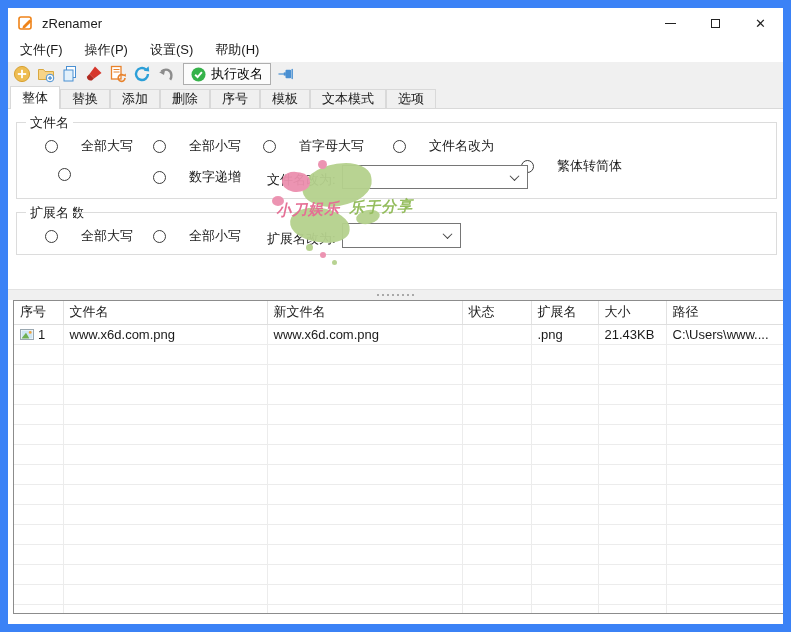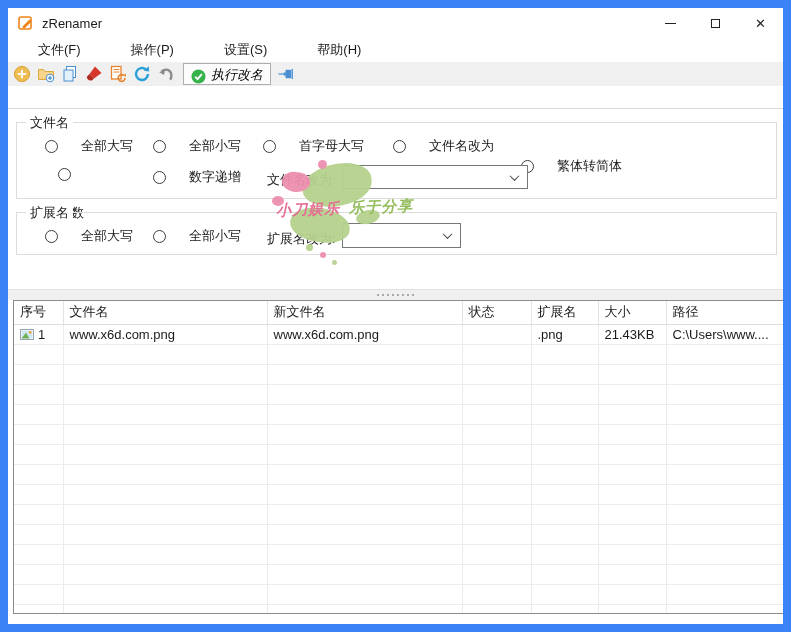--- a/index.html
+++ b/index.html
@@ -13,28 +13,28 @@
   .apptitle{ position:absolute; left:34px; top:8px; font-size:13px; }
   .winbtns{ position:absolute; right:0; top:0; height:30px; display:flex; }
   .winbtn{ width:45px; height:30px; display:flex; align-items:center; justify-content:center; cursor:default; }
   .glyph-min{ width:11px; height:1px; background:#222; }
   .glyph-max{ width:9px; height:9px; border:1px solid #222; }
   .glyph-close{ font-size:13px; color:#222; }
 
   
   .menubar{ position:absolute; top:30px; left:0; width:100%; height:24px; background:#fff;
             display:flex; align-items:center; padding-left:1px; }
-  .menuitem{ padding:0 21px; line-height:24px;margin-left:8px; }
+  .menuitem{ padding:0 11px; line-height:24px; }
 
   
   .toolbar{ position:absolute; top:54px; left:0; width:100%; height:24px; background:#f0f0f0;
             display:flex; align-items:center; padding-left:5px; gap:6px; }
   .tbicon{ width:18px; height:18px; flex:0 0 auto; }
-  .execbtn{ display:flex; align-items:flex-end; gap:5px; border:1px solid #aeaeae; background:#fcfcfc;
-            height:22px; padding:0 7px; font-size:13px; margin-left:2px;font-style:italic; }
+  .execbtn{ display:flex; align-items:center; gap:5px; border:1px solid #aeaeae; background:#fcfcfc;
+            height:22px; padding:0 7px; font-size:13px; margin-left:2px; }
   .execbtn svg{ width:15px; height:15px; }
 
   
   .tabstrip{ position:absolute; top:78px; left:0; width:100%; height:22px; background:#f0f0f0;
              display:flex; align-items:flex-end; padding-left:2px; }
   .tab{ height:19px; line-height:18px; padding:0 11px; background:#f0f0f0;
         border:1px solid #d9d9d9; border-bottom:none; font-size:13px; }
   .tab.active{ height:23px; line-height:22px; background:#fff; position:relative; z-index:3; margin-bottom:-1px; }
 
   
@@ -157,20 +157,30 @@
     <svg class="tbicon" viewBox="0 0 18 18">
       <g fill="#4a90d2">
         <rect x="8.5" y="4.8" width="5.6" height="8.4" rx="1"></rect>
         <rect x="6.8" y="7.4" width="2" height="3.2"></rect>
         <rect x="1.5" y="8.4" width="5.6" height="1.2"></rect>
         <rect x="14.5" y="3.8" width="1.4" height="10.4" rx=".7"></rect>
       </g>
     </svg>
   </div>
 
+  <div class="tabstrip">
+    <div class="tab active">整体</div>
+    <div class="tab">替换</div>
+    <div class="tab">添加</div>
+    <div class="tab">删除</div>
+    <div class="tab">序号</div>
+    <div class="tab">模板</div>
+    <div class="tab">文本模式</div>
+    <div class="tab">选项</div>
+  </div>
 
   <div class="tabpage">
 
     <div class="group" style="left:8px;top:13px;width:761px;height:77px;">
       <span class="legend">文件名</span>
       <span class="radio" style="left:28px;top:14px;">
           <i class="rb"></i>
           <span>全部大写</span>
         </span>
       <span class="radio" style="left:136px;top:14px;">

